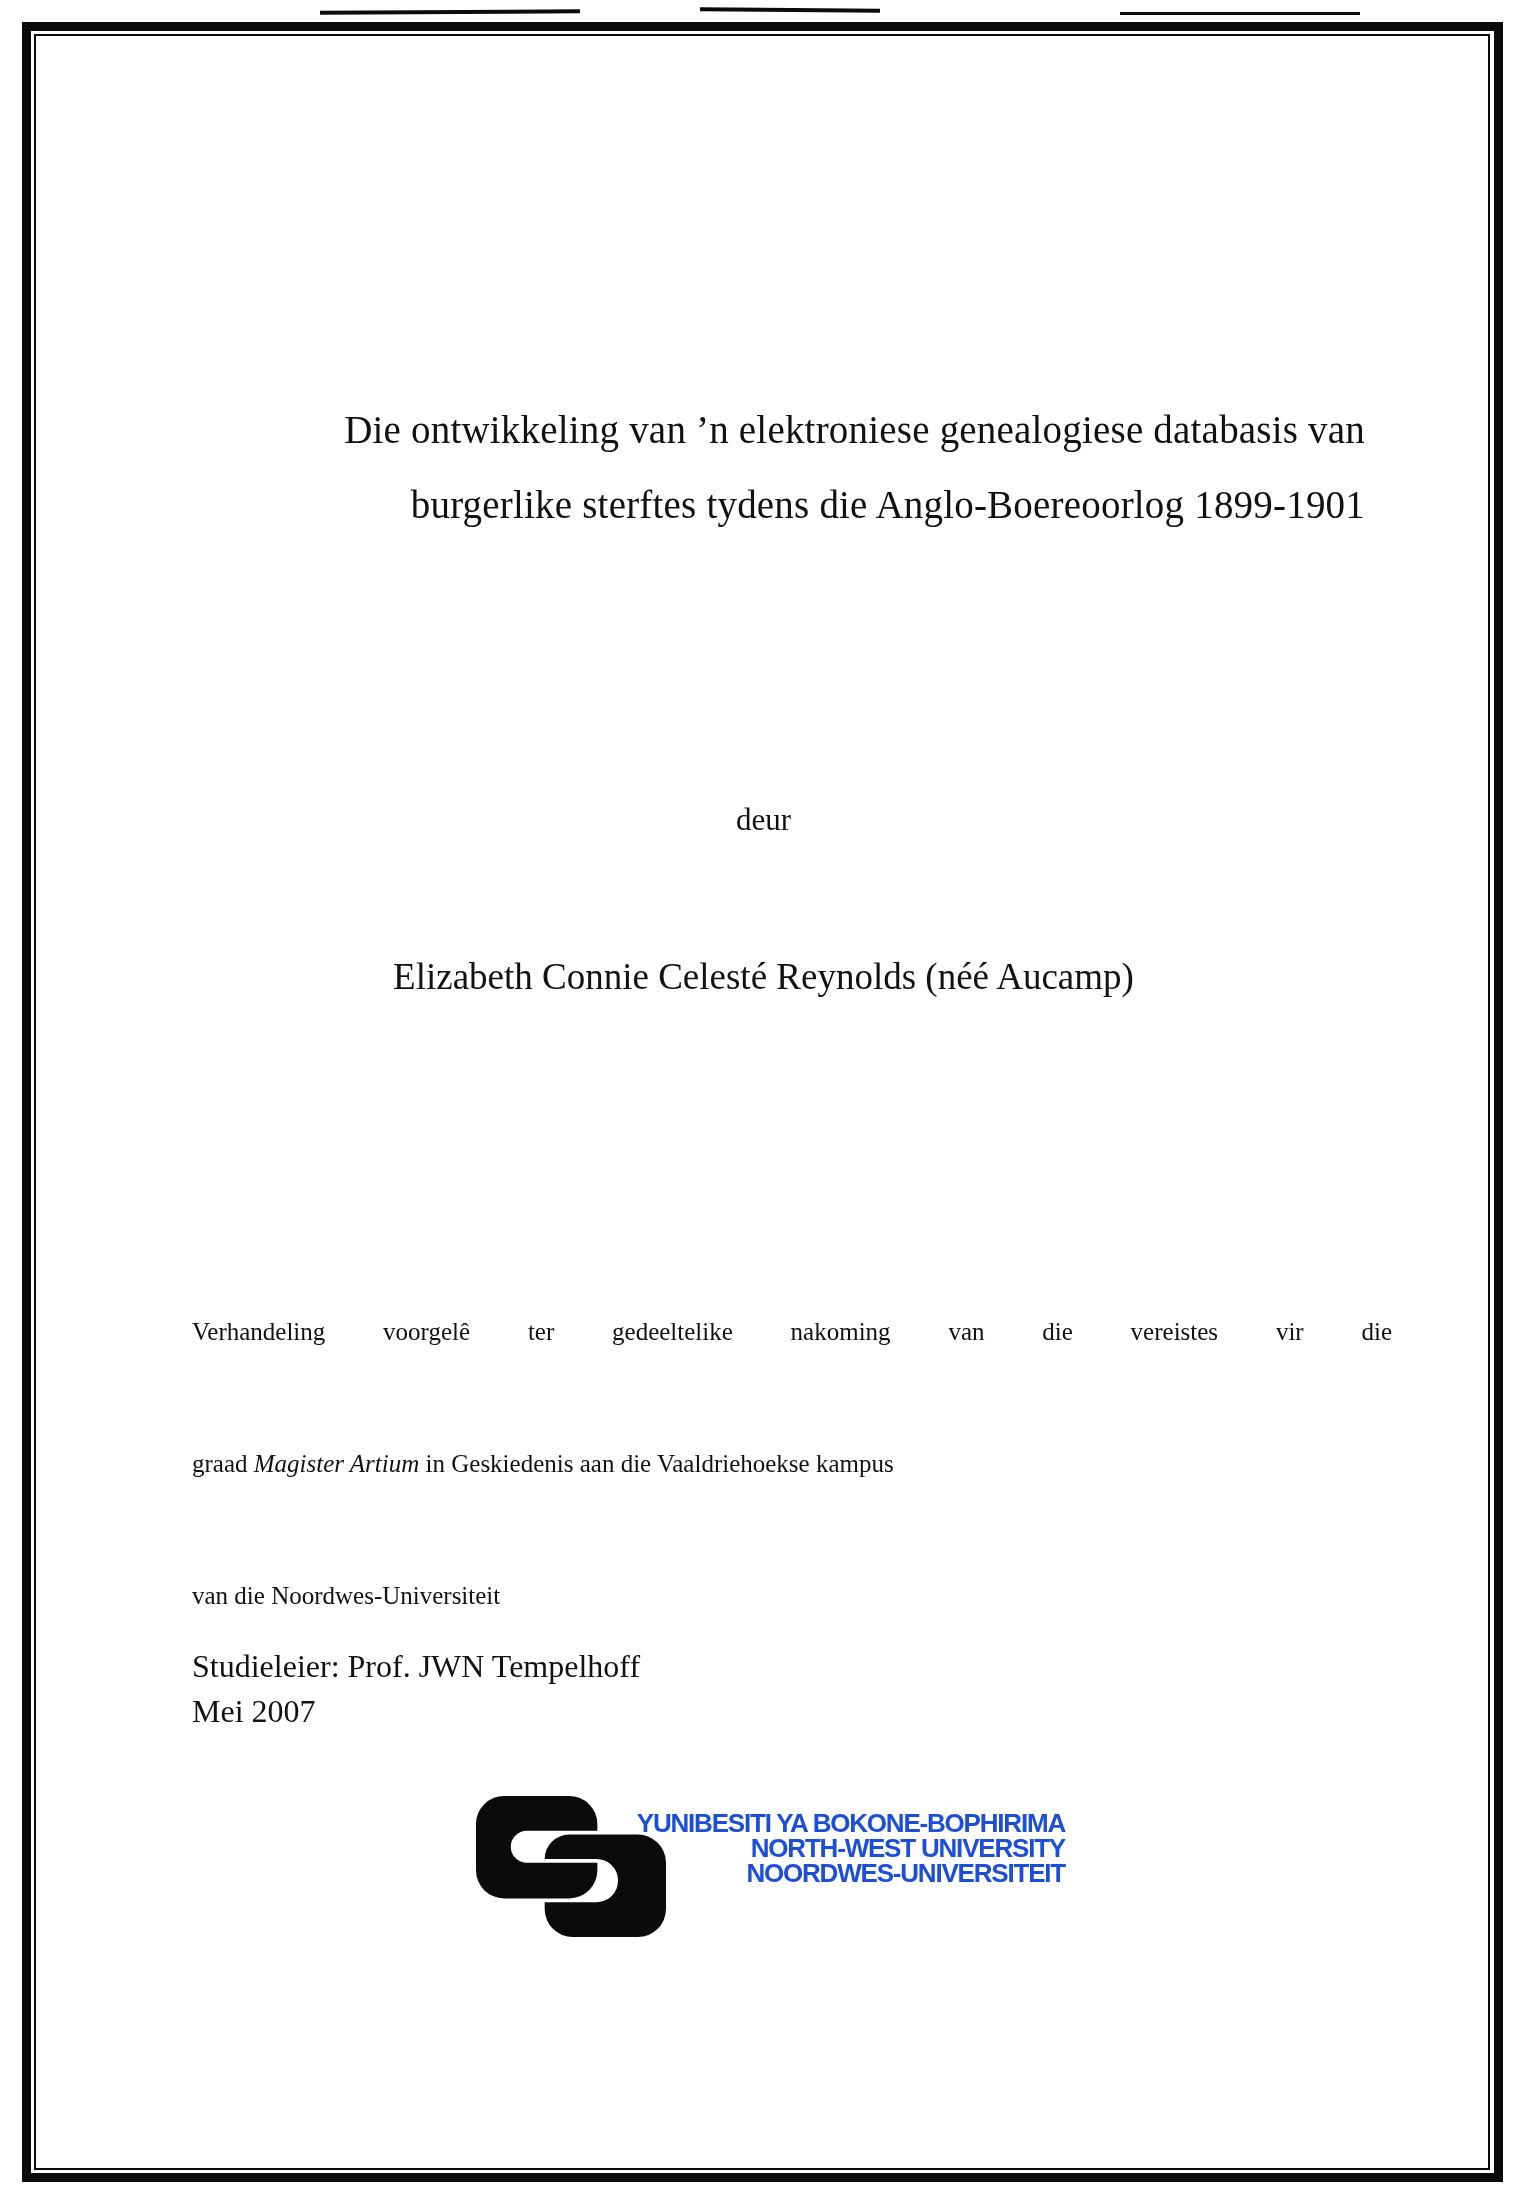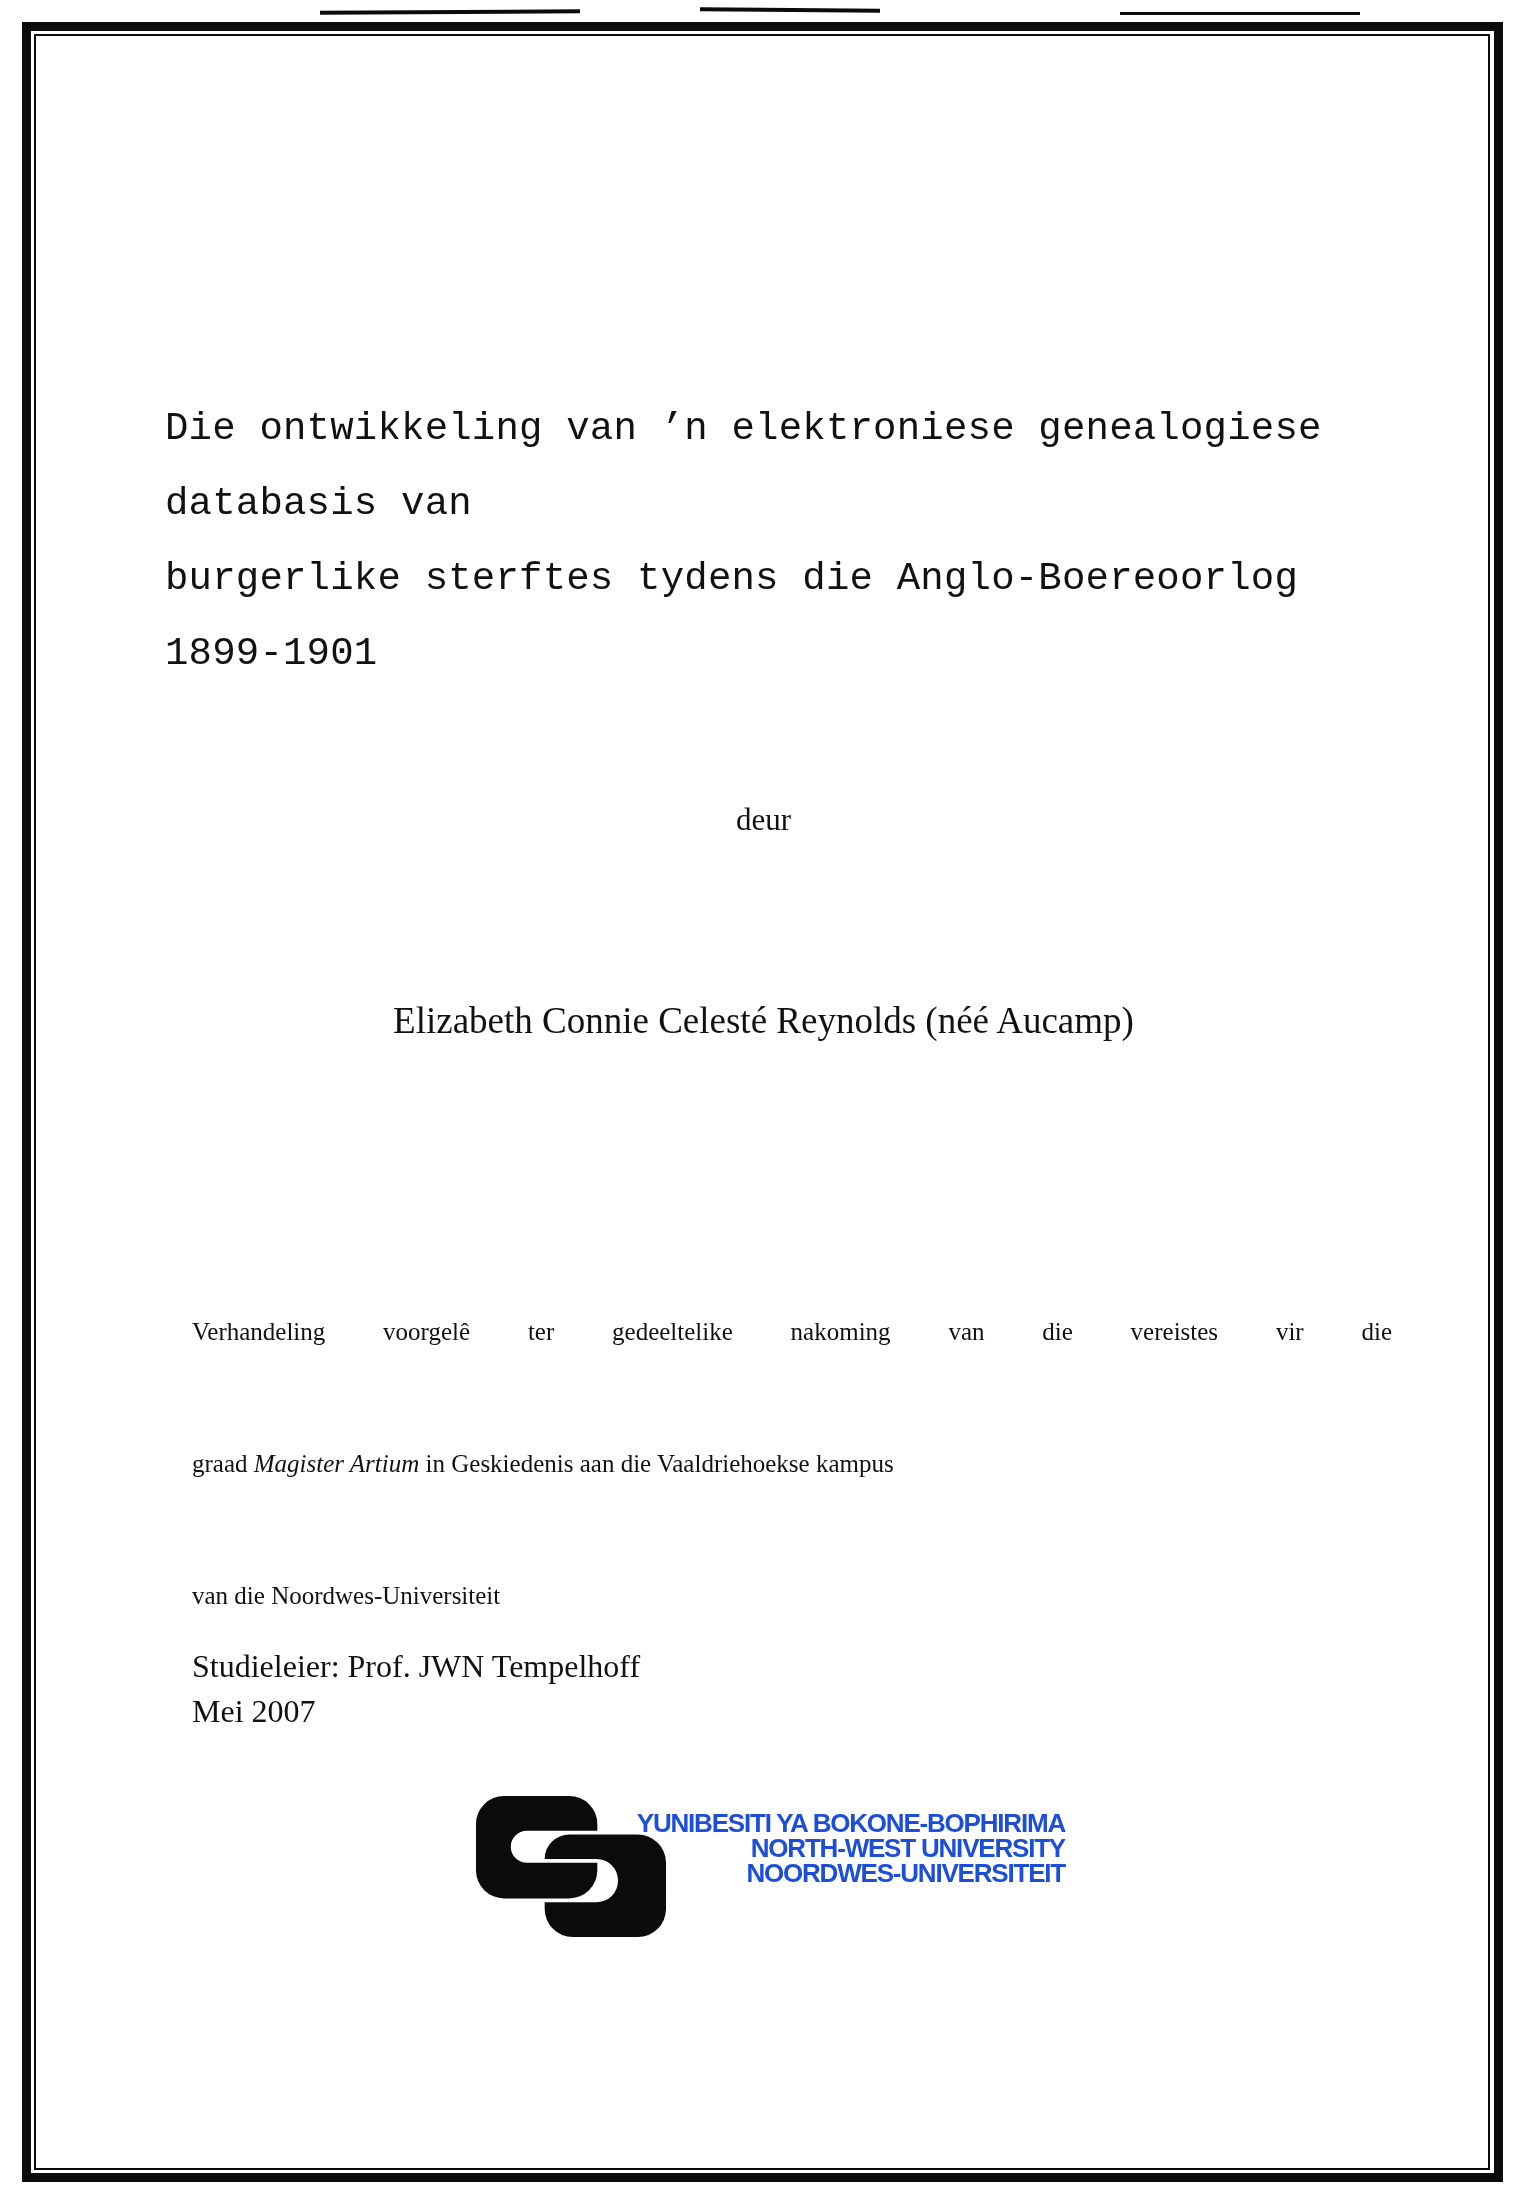--- a/index.html
+++ b/index.html
@@ -34,42 +34,40 @@
   .scan-noise { position: absolute; background: #0b0b0b; }
   .noise-a { top: 10px; left: 320px; width: 260px; height: 4px; transform: rotate(-0.3deg); }
   .noise-b { top: 8px;  left: 700px; width: 180px; height: 4px; transform: rotate(0.4deg); }
   .noise-c { top: 12px; left: 1120px; width: 240px; height: 3px; }
 
   .title-block {
     position: absolute;
     top: 392px;
     left: 165px;
     width: 1200px;
-    text-align: left;
+    text-align: right;
     font-size: 39px;
     line-height: 75px;
     letter-spacing: 0.2px;
-    font-family: Liberation Mono, monospace;
   }
   .byline-label {
     position: absolute;
     top: 802px;
     left: 0;
     width: 1527px;
     text-align: center;
     font-size: 31px;
   }
   .author-name {
     position: absolute;
     top: 955px;
     left: 0;
     width: 1527px;
     text-align: center;
     font-size: 37px;
-    margin-top: 44px;
   }
   .degree-statement {
     position: absolute;
     top: 1222px;
     left: 192px;
     width: 1200px;
     font-size: 25px;
     line-height: 44px;
     white-space: pre-wrap;
   }

